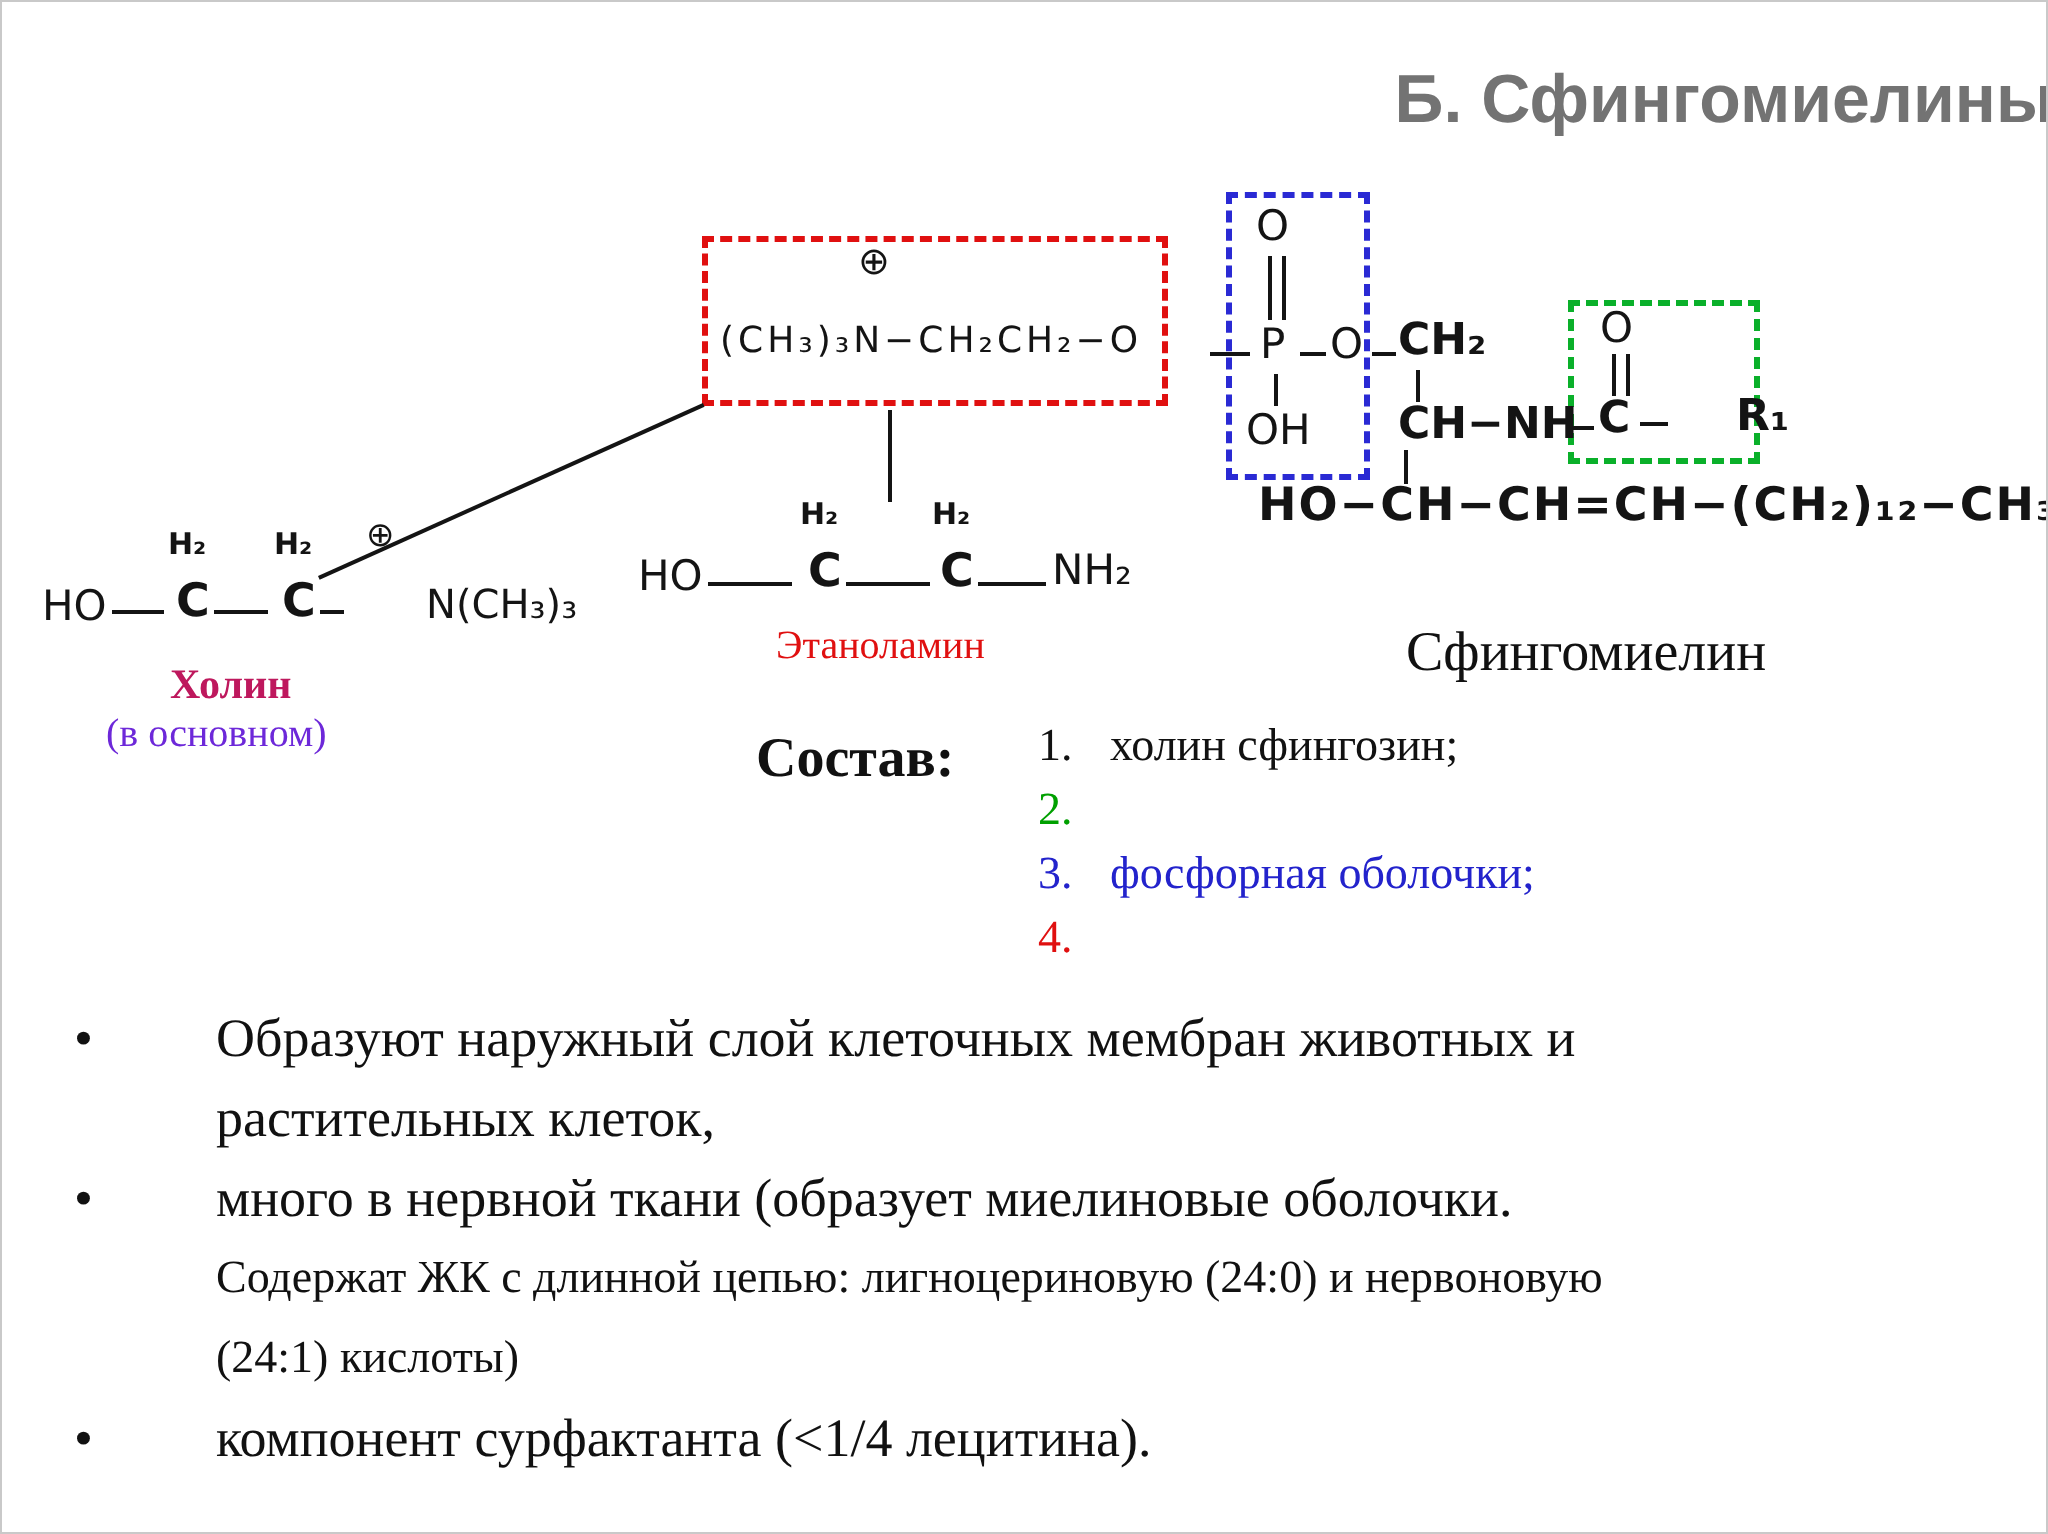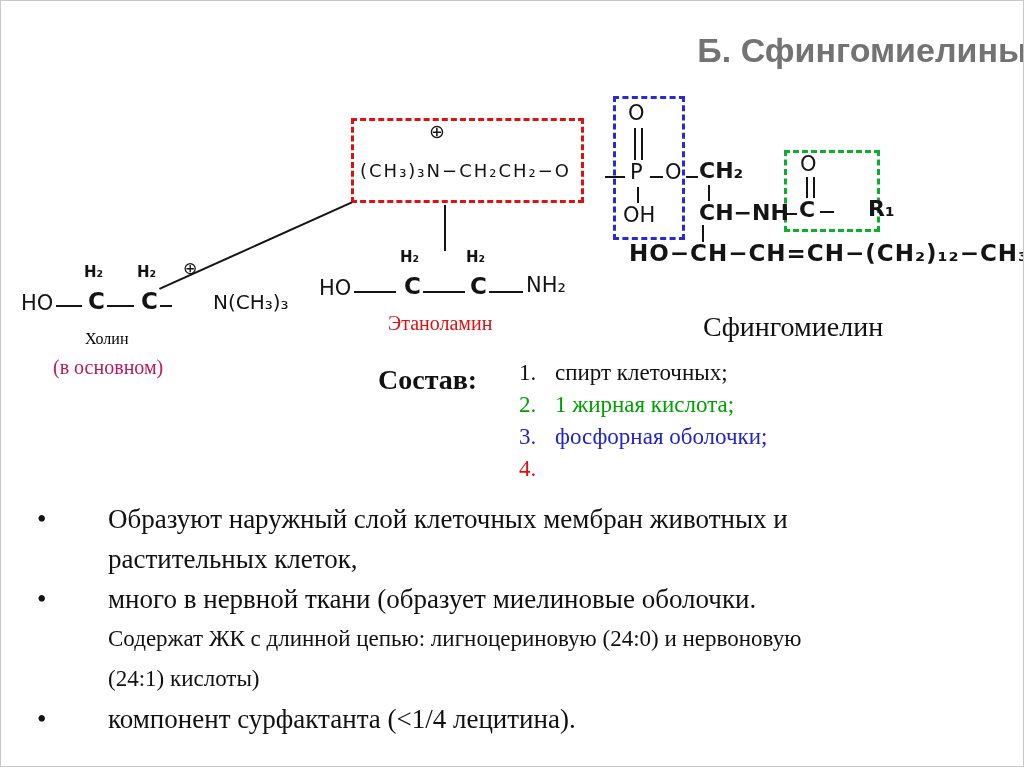--- a/index.html
+++ b/index.html
@@ -82,47 +82,46 @@
     <span class="atom" style="left:20px;top:291px;font-size:21px;">HO</span>
     <i class="hb" style="left:55px;top:304px;width:26px;"></i>
     <span class="atom b" style="left:83px;top:263px;font-size:15px;">H₂</span>
     <span class="atom b" style="left:87px;top:288px;font-size:23px;">C</span>
     <i class="hb" style="left:106px;top:304px;width:27px;"></i>
     <span class="atom b" style="left:136px;top:263px;font-size:15px;">H₂</span>
     <span class="atom b" style="left:140px;top:288px;font-size:23px;">C</span>
     <i class="hb" style="left:159px;top:304px;width:12px;"></i>
     <span class="atom" style="left:182px;top:258px;font-size:17px;">⊕</span>
     <span class="atom" style="left:173px;top:290px;font-size:20px;margin-left:39px;">N(CH₃)₃</span>
-    <div class="structlabel serif redtx" style="left: 84px; top: 329px; font-size: 16px; font-weight: normal; color: #000000;">Холин</div>
-    <div class="structlabel serif redtx" style="left: 52px; top: 355px; font-size: 20px; color: #be185d;">(в основном)</div>
+    <div class="structlabel serif redtx" style="left: 84px; top: 329px; font-size: 21px; font-weight: bold; color: #be185d;">Холин</div>
+    <div class="structlabel serif redtx" style="left: 52px; top: 355px; font-size: 20px; color: #6d28d9;">(в основном)</div>
   </div>
 
   <div>
     <span class="atom" style="left:318px;top:276px;font-size:21px;">HO</span>
     <i class="hb" style="left:353px;top:290px;width:42px;"></i>
     <span class="atom b" style="left:399px;top:248px;font-size:15px;">H₂</span>
     <span class="atom b" style="left:403px;top:273px;font-size:23px;">C</span>
     <i class="hb" style="left:422px;top:290px;width:42px;"></i>
     <span class="atom b" style="left:465px;top:248px;font-size:15px;">H₂</span>
     <span class="atom b" style="left:469px;top:273px;font-size:23px;">C</span>
     <i class="hb" style="left:488px;top:290px;width:34px;"></i>
     <span class="atom" style="left:525px;top:273px;font-size:21px;">NH₂</span>
     <div class="structlabel serif redtx" style="left: 387px; top: 311px; font-size: 20px; color: rgb(224, 16, 16);">Этаноламин</div>
   </div>
 
   <div>
     <div class="structlabel serif" style="left:377px;top:363px;font-size:28px;font-weight:bold;">Состав:</div>
     <div style="position:absolute;left:518px;top:359px;">
       <div class="comp-row" style="color: rgb(17, 17, 17);">
         <span class="comp-num">1.</span>
-        <span>спирт клеточных;</span>
+        <span>холин сфингозин;</span>
       </div>
       <div class="comp-row" style="color: rgb(0, 160, 0);">
         <span class="comp-num">2.</span>
-        <span>1 жирная кислота;</span>
       </div>
       <div class="comp-row" style="color: rgb(35, 35, 204);">
         <span class="comp-num">3.</span>
         <span>фосфорная оболочки;</span>
       </div>
       <div class="comp-row" style="color: rgb(224, 16, 16);">
         <span class="comp-num">4.</span>
       </div>
     </div>
   </div>

